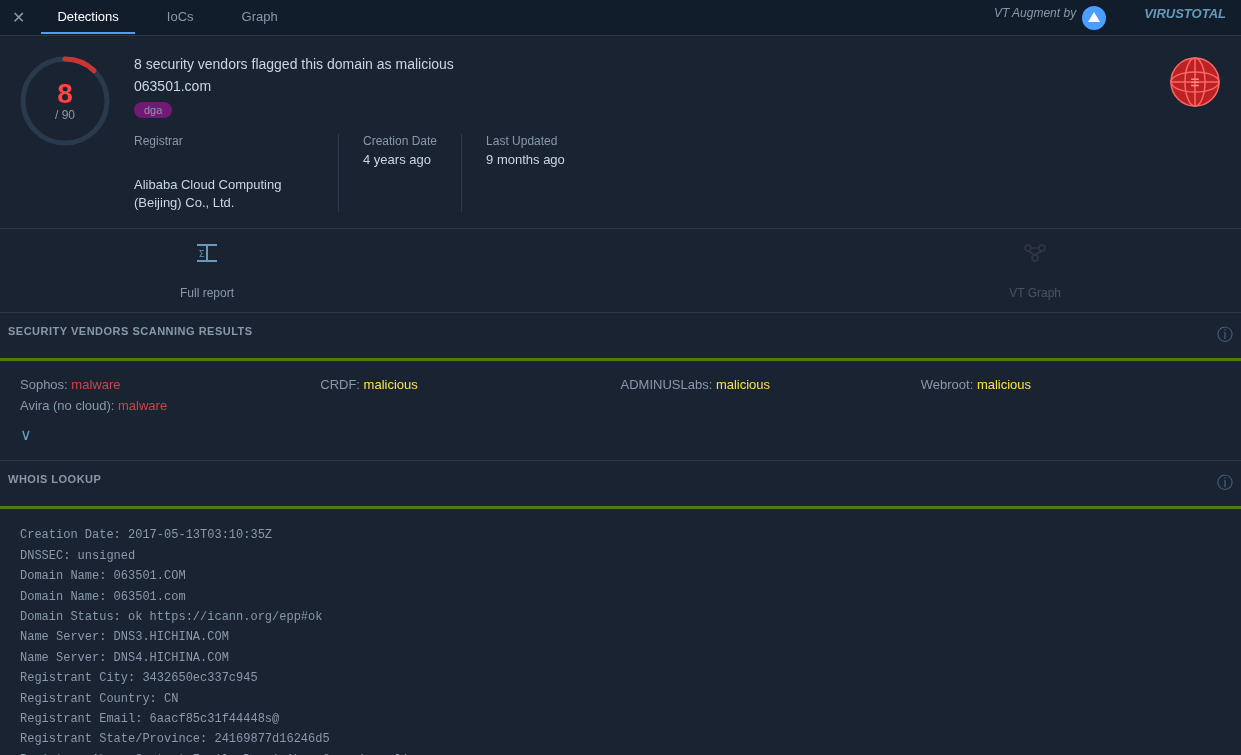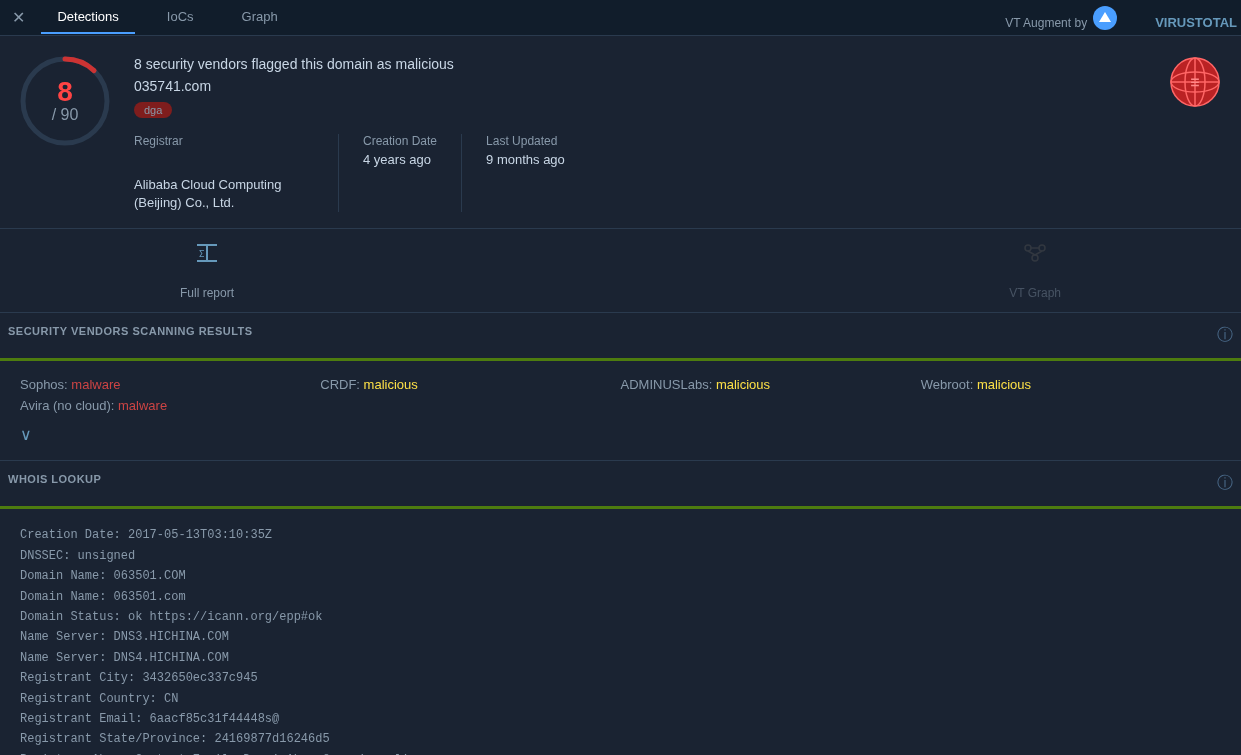--- a/index.html
+++ b/index.html
@@ -38,26 +38,27 @@
       cursor: pointer;
       font-size: 13px;
       border-bottom: 2px solid transparent;
     }
     .nav-item.active {
       color: #ffffff;
       border-bottom: 2px solid #4a9eff;
     }
     .augment-area {
       position: absolute;
-      right: 4px;
-      display: flex;
-      align-items: flex-end;
+      right: 15px;
+      display: flex;
+      align-items: flex-start;
       gap: 6px;
       color: #8899aa;
       font-size: 12px;
+      font-style: italic;
     }
     .vt-logo-icon {
       width: 24px;
       height: 24px;
       background: #4a9eff;
       border-radius: 50%;
       display: flex;
       align-items: center;
       justify-content: center;
       font-size: 10px;
@@ -87,21 +88,21 @@
       font-size: 14px;
       margin-bottom: 6px;
     }
     .domain-name {
       color: #c8d6e5;
       font-size: 14px;
       margin-bottom: 8px;
     }
     .dga-badge {
       display: inline-block;
-      background: #7f1d1d;
+      background: #701a75;
       color: #8899aa;
       border-radius: 10px;
       padding: 2px 10px;
       font-size: 11px;
       margin-bottom: 16px;
     }
     .domain-meta {
       display: flex;
       gap: 0;
     }
@@ -239,28 +240,28 @@
 
   <div style="position:relative; width:90px; height:90px; flex-shrink:0; margin-right:24px;">
     <svg width="98" height="98" viewBox="0 0 98 98" style="position:absolute;top:-4px;left:-4px;">
       <circle cx="49" cy="49" r="42" fill="none" stroke="#2a3a4e" stroke-width="5"></circle>
       <circle cx="49" cy="49" r="42" fill="none" stroke="#cc3333" stroke-width="5" stroke-dasharray="264" stroke-dashoffset="232" stroke-linecap="round" transform="rotate(-90 49 49)"></circle>
     </svg>
     <div style="width:90px;height:90px;display:flex;flex-direction:column;align-items:center;justify-content:center;position:relative;">
 
       <div style="display:flex;flex-direction:column;align-items:center;">
         <span style="font-size:28px;font-weight:bold;color:#ff4444;line-height:1;">8</span>
-        <span style="font-size:16px;color:#8899aa;">/ 90</span>
+        <span style="font-size:12px;color:#8899aa;">/ 90</span>
       </div>
     </div>
   </div>
 
   <div class="domain-info">
     <div class="flagged-text">8 security vendors flagged this domain as malicious</div>
-    <div class="domain-name">035741.com</div>
+    <div class="domain-name">063501.com</div>
     <div class="dga-badge">dga</div>
 
     <div class="domain-meta">
       <div class="meta-block">
         <div class="meta-label">Registrar</div>
         <div class="meta-value" style="max-width:180px;line-height:1.4;margin-top:28px;">Alibaba Cloud Computing (Beijing) Co., Ltd.</div>
       </div>
       <div class="meta-block">
         <div class="meta-label">Creation Date</div>
         <div class="meta-value">4 years ago</div>

